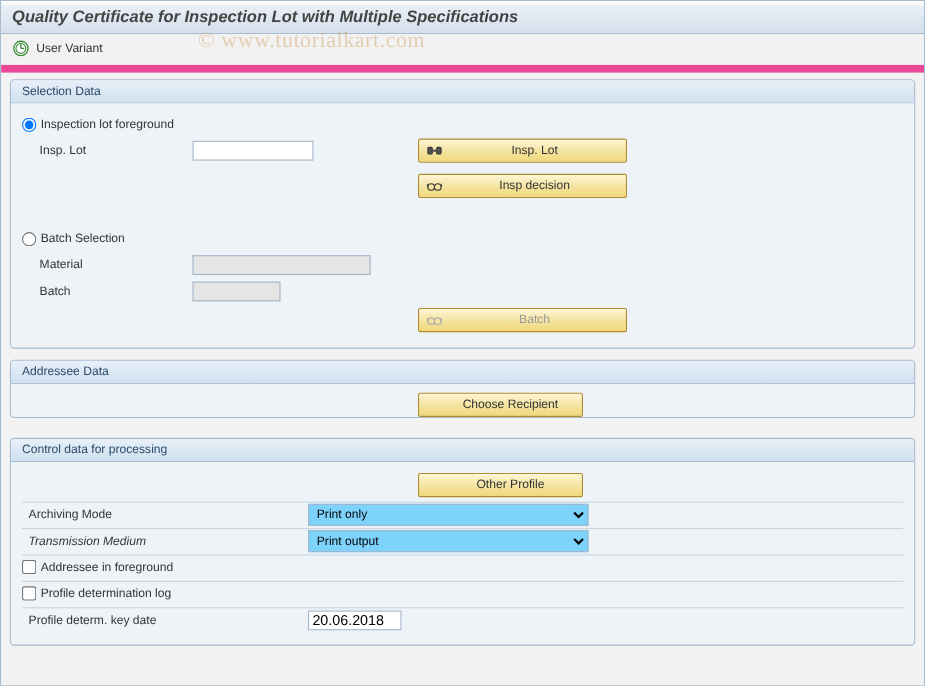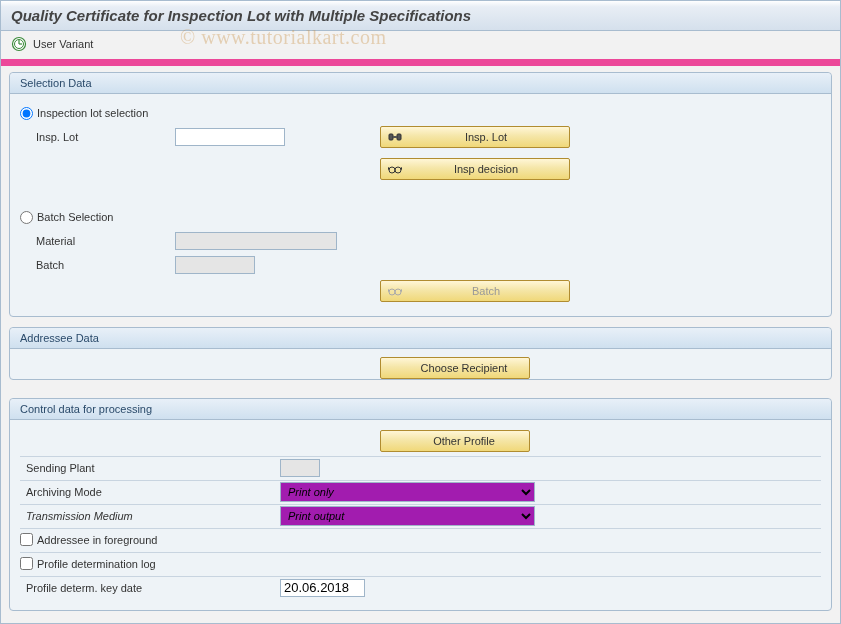--- a/index.html
+++ b/index.html
@@ -95,24 +95,23 @@
   .btn.disabled {
     color: #999;
     cursor: default;
   }
   .btn .btn-icon { width: 16px; display: inline-flex; align-items: center; justify-content: center; }
   .btn .btn-text { flex: 1; text-align: center; }
   .select {
     height: 20px;
     width: 255px;
     border: 1px solid #9fb5c9;
-    background: #a21caf;
+    background: #7dd3fc;
     font-size: 11px;
     padding: 1px 3px;
-    font-style: italic;
   }
   .small-input { width: 110px; }
   .med-input { width: 162px; }
   .tiny-input { width: 40px; }
   .date-input { width: 85px; }
   .watermark {
     position: absolute;
     top: 26px; left: 180px;
     font-size: 20px;
     color: rgba(200,140,60,0.35);
@@ -145,21 +144,21 @@
   <span>User Variant</span>
 </div>
 
 <div class="watermark">© www.tutorialkart.com</div>
 
 <div class="group">
   <div class="group-header">Selection Data</div>
   <div class="group-body rel">
     <div class="row">
       <input type="radio" class="radio" name="sel" checked="" style="">
-      <span>Inspection lot selection</span>
+      <span>Inspection lot foreground</span>
     </div>
     <div class="row indent">
       <span class="label-col">Insp. Lot</span>
       <input type="text" class="text-input small-input" value="" style="">
       <span class="btn-fixed-left">
         <span class="btn wide">
           <span class="btn-icon">
             <svg width="14" height="14" viewBox="0 0 14 14">
               <rect x="1" y="4" width="4" height="6" rx="1" fill="#555" stroke="#333"></rect>
               <rect x="9" y="4" width="4" height="6" rx="1" fill="#555" stroke="#333"></rect>
@@ -231,24 +230,20 @@
   <div class="group-header">Control data for processing</div>
   <div class="group-body rel">
     <div class="row" style="height:26px;">
       <span class="btn-fixed-left">
         <span class="btn mid">
           <span class="btn-text">Other Profile</span>
         </span>
       </span>
     </div>
     <div class="row row-sep">
-      <span class="label-col" style="width:260px;">Sending Plant</span>
-      <input type="text" class="text-input tiny-input" disabled="" value="" style="">
-    </div>
-    <div class="row row-sep">
       <span class="label-col" style="width:260px;">Archiving Mode</span>
       <select class="select">
         <option>Print only</option>
       </select>
     </div>
     <div class="row row-sep">
       <span class="label-col" style="width:260px;font-style:italic;">Transmission Medium</span>
       <select class="select">
         <option>Print output</option>
       </select>

